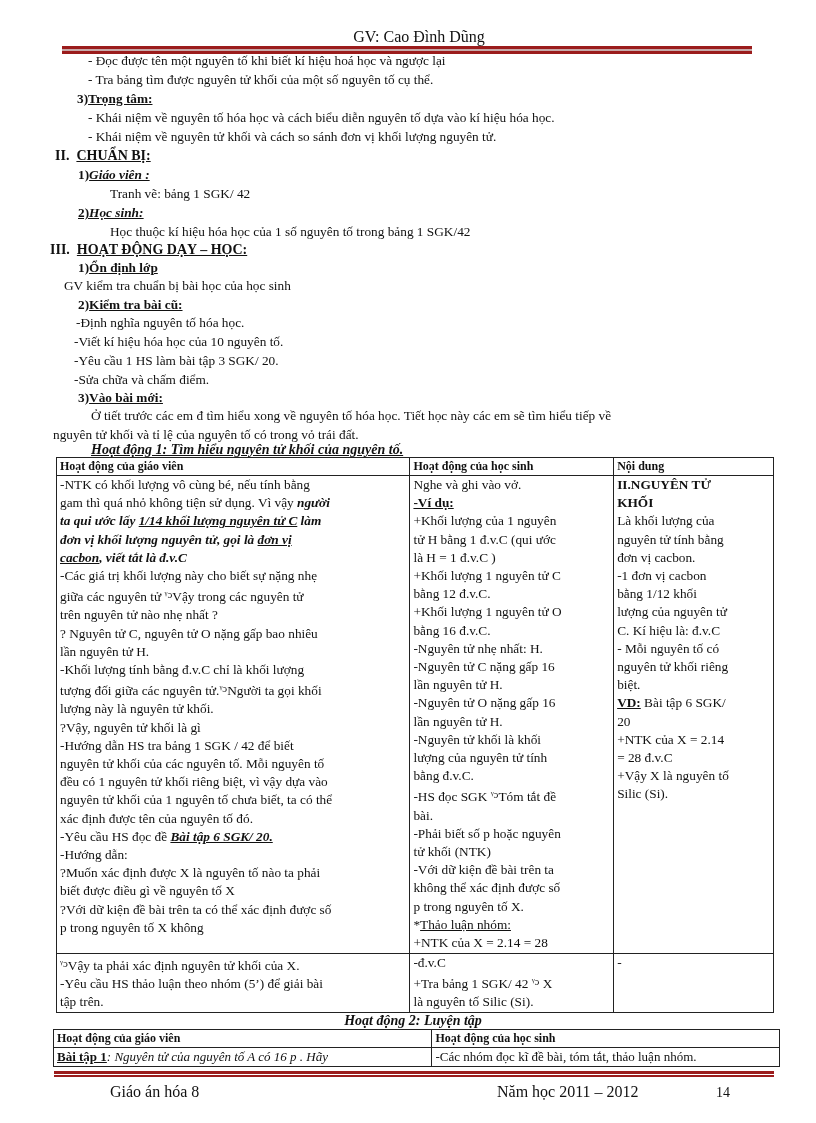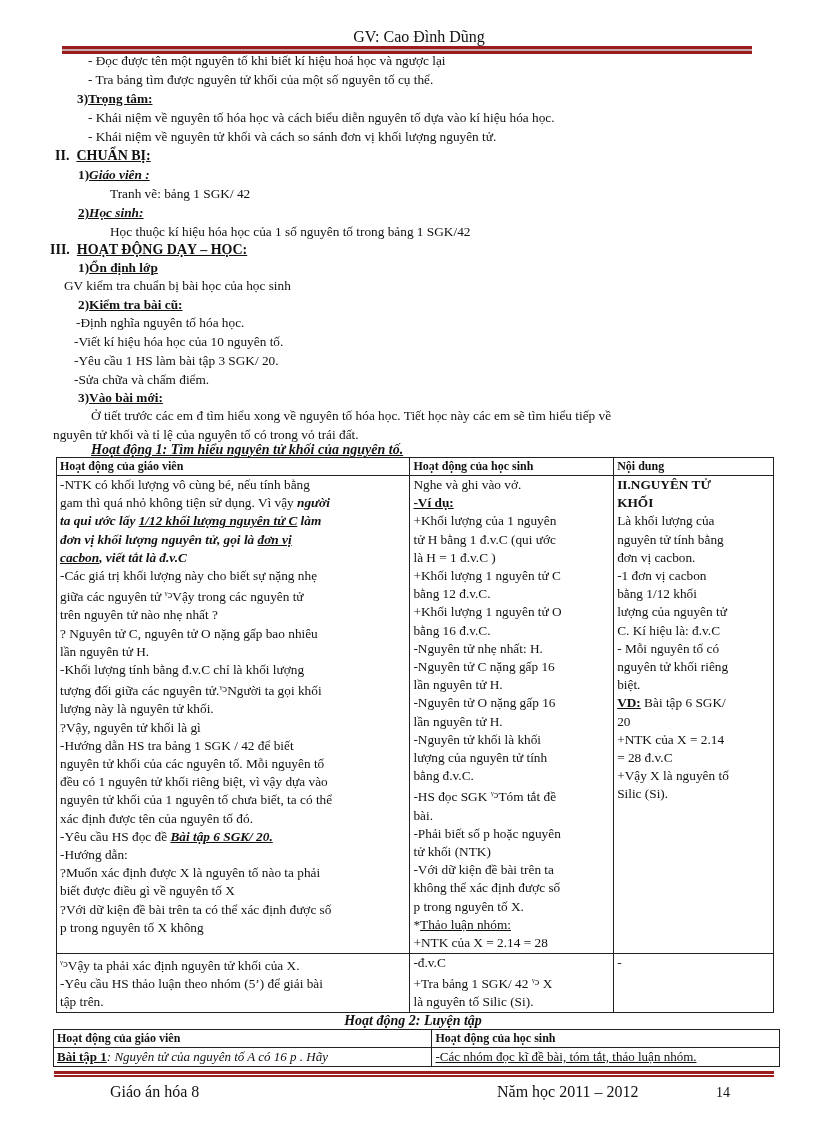--- a/index.html
+++ b/index.html
@@ -81,21 +81,21 @@
   <tbody>
       <tr class="th">
     <td>Hoạt động của giáo viên</td>
     <td>Hoạt động của học sinh</td>
     <td>Nội dung</td>
   </tr>
   <tr style="height:478px;">
     <td>
       <div>-NTK có khối lượng  vô cùng bé, nếu tính  bằng</div>
       <div><span>gam  thì  quá nhỏ không  tiện  sử dụng.  Vì vậy </span><span class="bi">người</span></div>
-      <div class="bi"><span>ta qui ước lấy </span><span class="u">1/12 khối lượng nguyên tử C</span><span> làm</span></div>
+      <div class="bi"><span>ta qui ước lấy </span><span class="u">1/14 khối lượng nguyên tử C</span><span> làm</span></div>
       <div class="bi"><span>đơn vị khối lượng nguyên tử, gọi là </span><span class="u">đơn vị</span></div>
       <div class="bi"><span class="u">cacbon</span><span>, viết tắt là đ.v.C</span></div>
       <div>-Các giá trị khối lượng này cho biết sự nặng nhẹ</div>
       <div><span>giữa các nguyên  tử </span><span class="arrow">ᵞɔ</span><span>Vậy trong  các nguyên  tử</span></div>
       <div>trên nguyên  tử nào nhẹ nhất ?</div>
       <div>? Nguyên  tử C, nguyên  tử O nặng  gấp bao nhiêu</div>
       <div>lần  nguyên  tử H.</div>
       <div>-Khối lượng  tính  bằng đ.v.C chỉ là khối lượng</div>
       <div><span>tượng  đối giữa  các nguyên  tử.</span><span class="arrow">ᵞɔ</span><span>Người ta gọi khối</span></div>
       <div>lượng  này là nguyên  tử khối.</div>
@@ -187,21 +187,21 @@
     </colgroup>
   <tbody>
       <tr class="th">
     <td>Hoạt động của giáo viên</td>
     <td>Hoạt động của học sinh</td>
   </tr>
   <tr>
     <td style="font-size:13px;">
       <span class="b u">Bài tập 1</span><span class="i">: Nguyên tử của nguyên tố A có 16 p . Hãy</span>
     </td>
-    <td style="font-size:13px;text-decoration:underline;">-Các nhóm  đọc kĩ đề bài, tóm tắt, thảo luận  nhóm.</td>
+    <td style="font-size:13px;">-Các nhóm  đọc kĩ đề bài, tóm tắt, thảo luận  nhóm.</td>
   </tr>
 </tbody>
   </table>
 
 <div class="redbar" style="top:1071px; left:54px; width:720px;"></div>
 <div class="redbar" style="top:1075px; left:54px; width:720px; height:2px;"></div>
 
 <div class="footer" style="left:110px; top:1083px;">Giáo án hóa 8</div>
 <div class="footer" style="left:497px; top:1083px;">Năm học 2011 – 2012</div>
 <div class="footer" style="left:716px; top:1085px; font-size:14px;">14</div>

